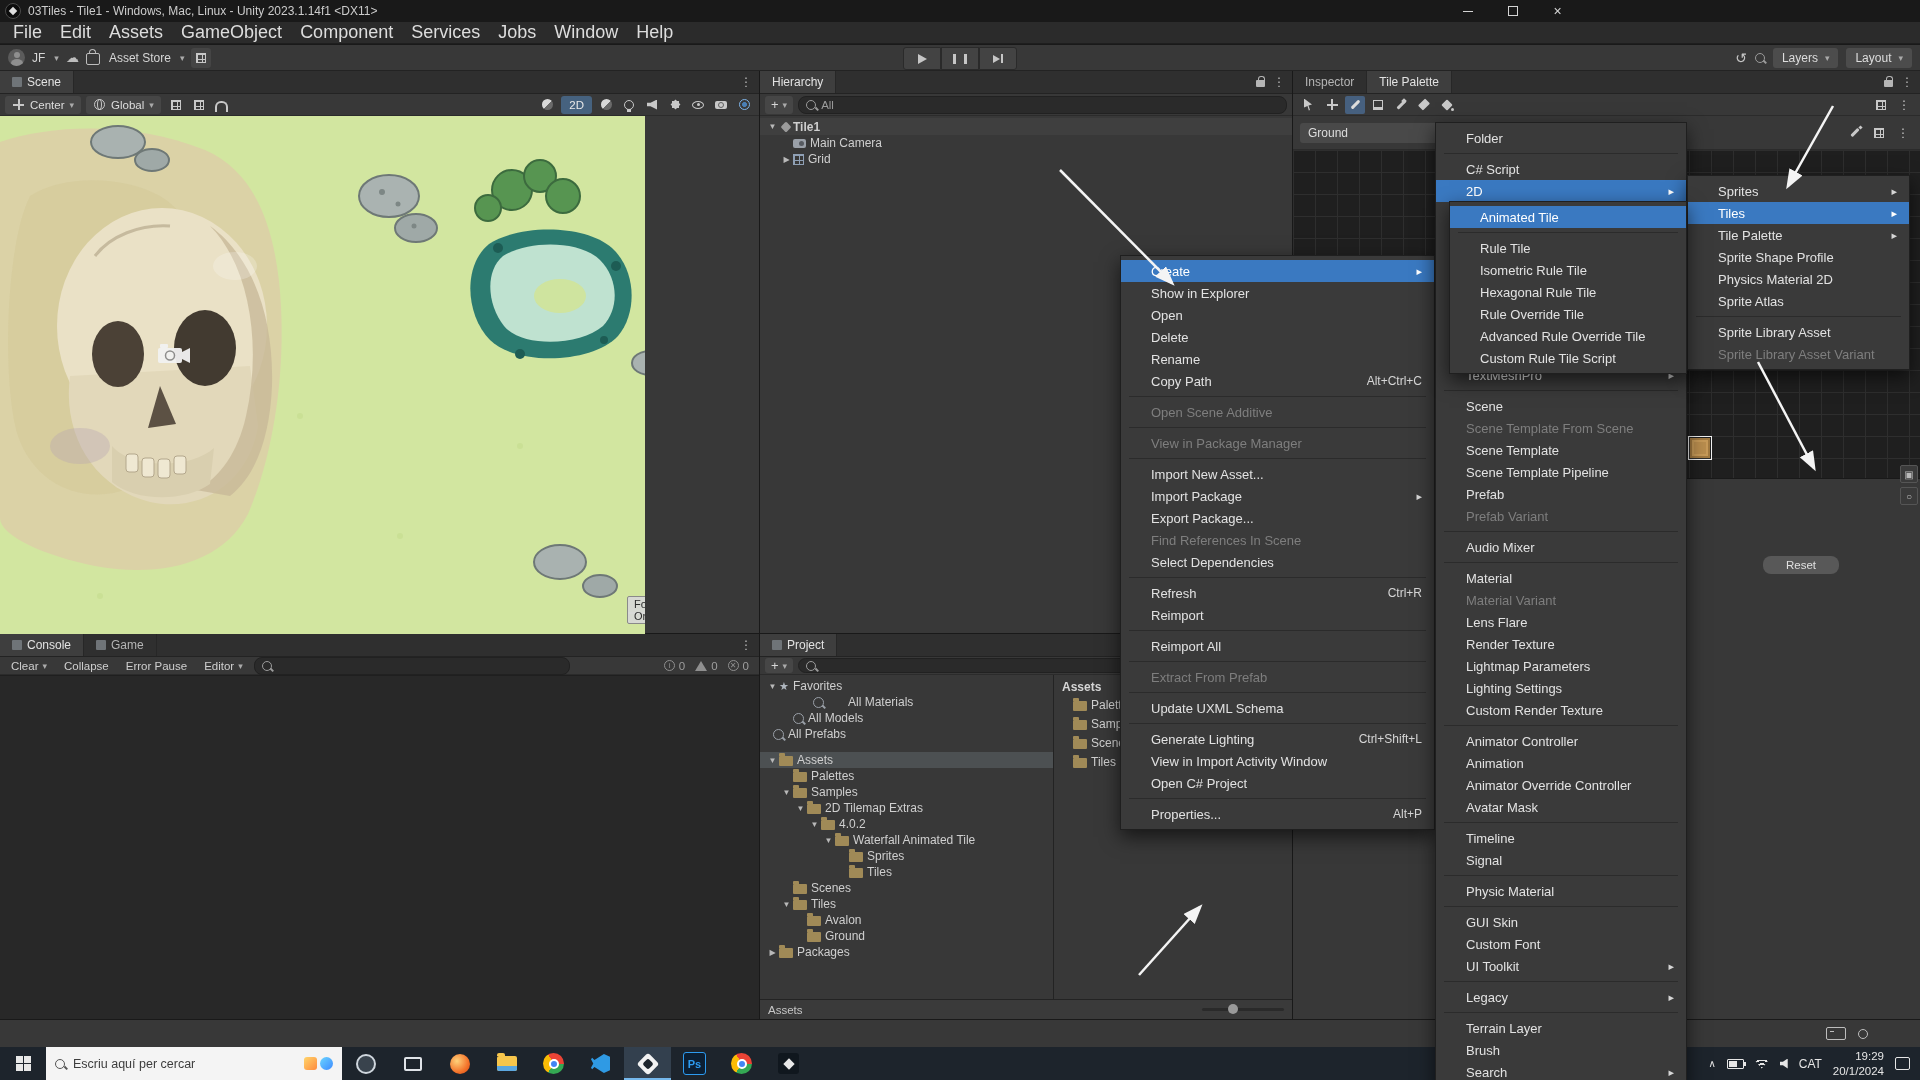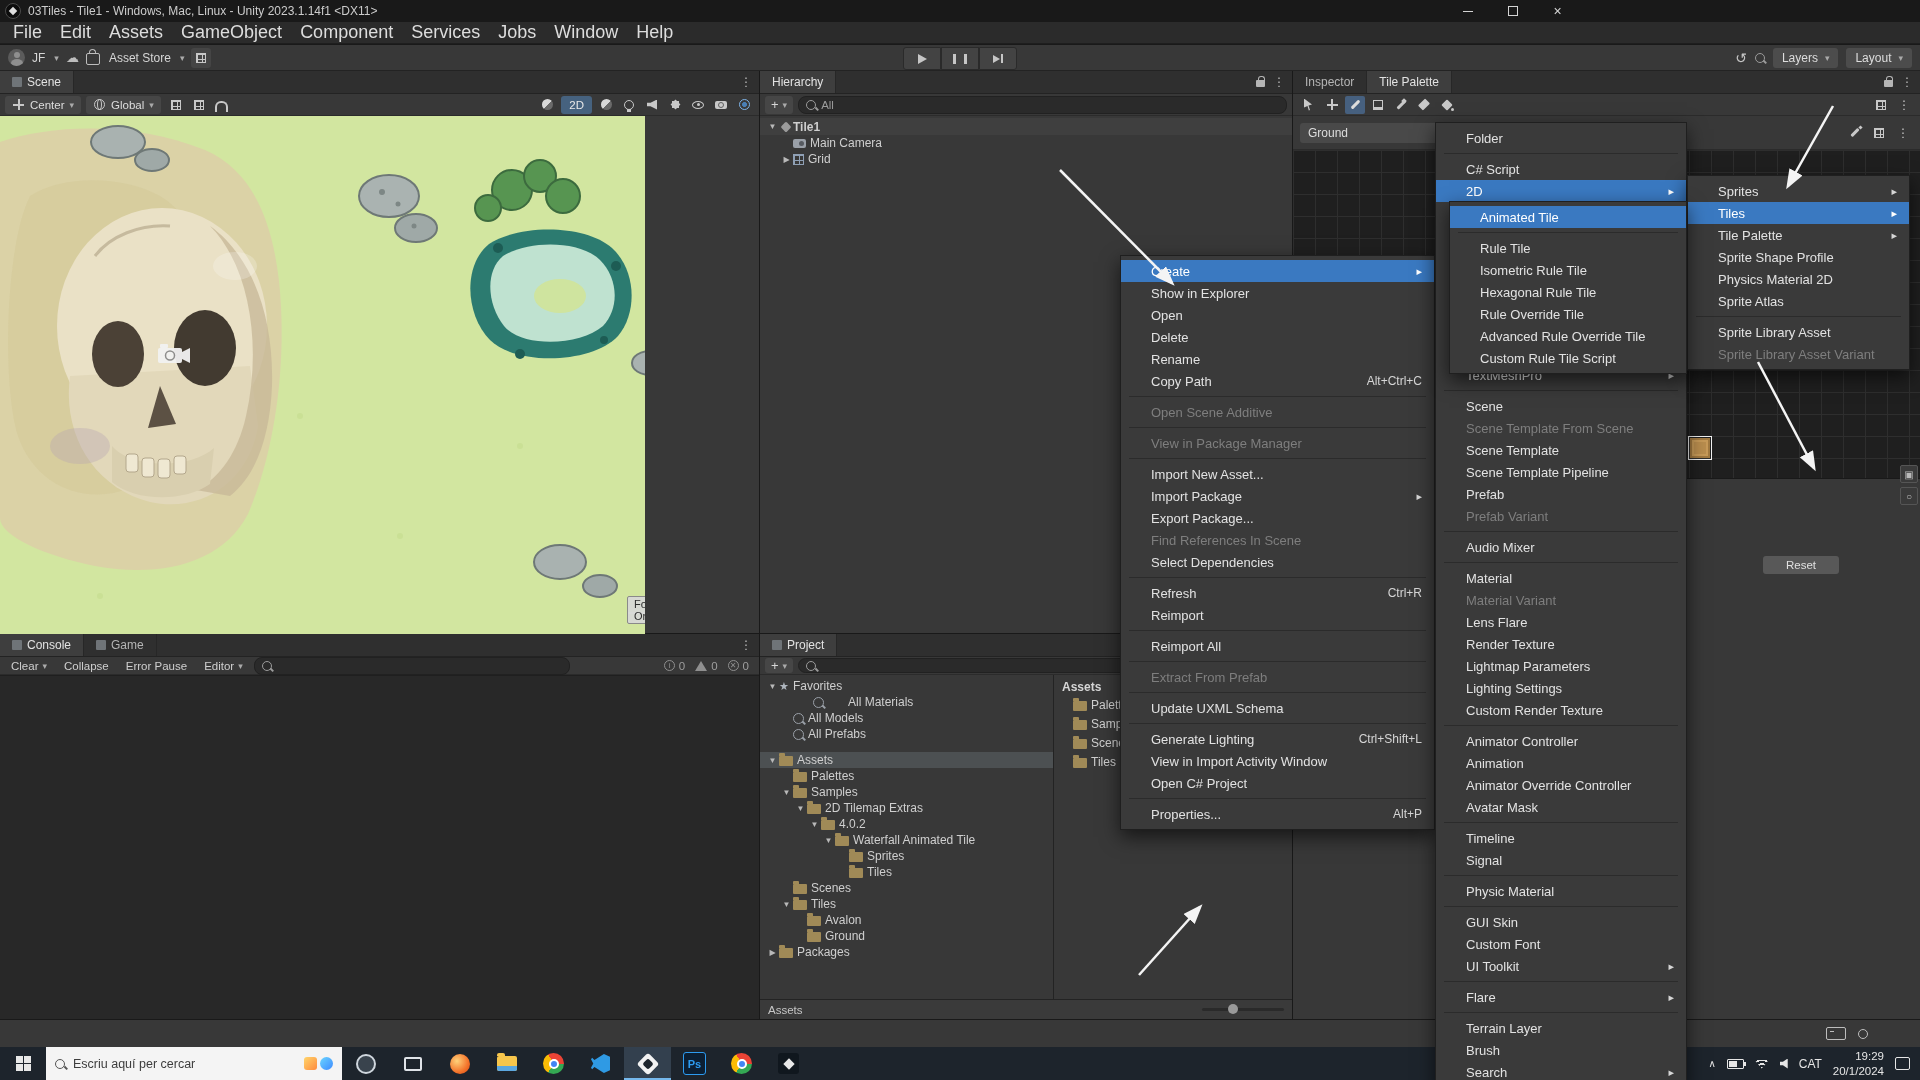--- a/index.html
+++ b/index.html
@@ -143,21 +143,21 @@
   #tp-tools{height:22px;background:#383838;border-bottom:1px solid #2b2b2b;display:flex;align-items:center;padding:0 6px;gap:4px;box-sizing:border-box;}
   #tp-palrow{height:34px;display:flex;align-items:center;gap:8px;padding:0 7px;border-bottom:1px solid #2b2b2b;box-sizing:border-box;}
   .pal-drop{width:150px;height:20px;background:#494949;border-radius:3px;display:flex;align-items:center;padding:0 8px;gap:6px;font-size:12px;color:#dddddd;box-sizing:border-box;}
   .pal-drop .cr{margin-left:auto;}
   #tp-grid{position:absolute;left:0;top:79px;width:627px;height:328px;background:#1f1f1f;border-bottom:1px solid #191919;
     background-image:linear-gradient(#2e2e2e 1px,transparent 1px),linear-gradient(90deg,#2e2e2e 1px,transparent 1px);background-size:22px 22px;}
   #tp-tile{position:absolute;left:397px;top:288px;width:20px;height:20px;background:#b98d4e;box-shadow:inset 0 0 0 2px #a17940,inset 0 0 0 4px #c79a58;}
   #tp-selbox{position:absolute;left:395px;top:286px;width:24px;height:24px;border:1.5px solid #f0f0f0;box-sizing:border-box;}
   #tp-side{position:absolute;right:2px;top:315px;display:flex;flex-direction:column;gap:4px;}
   #tp-side .mini{width:16px;height:16px;background:#3a3a3a;border:1px solid #555;border-radius:2px;color:#b9b9b9;font-size:10px;display:flex;align-items:center;justify-content:center;}
-  #tp-reset{position:absolute;left:470px;top:485px;width:76px;height:18px;background:#585858;border-radius:3px;display:flex;align-items:center;justify-content:center;font-size:11.5px;color:#e0e0e0;}
+  #tp-reset{position:absolute;left:470px;top:485px;width:76px;height:18px;background:#585858;border-radius:8px;display:flex;align-items:center;justify-content:center;font-size:11.5px;color:#e0e0e0;}
   
   #statusbar{position:absolute;left:0;top:1019px;width:1920px;height:28px;background:#383838;border-top:1px solid #191919;box-sizing:border-box;}
   #statusbar .sticons{position:absolute;right:52px;top:7px;display:flex;gap:12px;align-items:center;}
   .st-kbd{width:18px;height:11px;border:1px solid #bdbdbd;border-radius:2px;
     background:linear-gradient(#bdbdbd 1px,transparent 1px) 3px 3px/4px 3px no-repeat;}
   .st-dot{width:10px;height:10px;border:1.5px solid #bdbdbd;border-radius:50%;box-sizing:border-box;}
   
   .menu{position:absolute;background:#3a3a3a;border:1px solid #1f1f1f;box-shadow:0 7px 18px rgba(0,0,0,.6);padding:4px 0;font-size:13px;box-sizing:border-box;}
   .mitem{height:22px;display:flex;align-items:center;padding:0 12px 0 30px;color:#e2e2e2;gap:18px;}
   .mlab{flex:1;white-space:nowrap;}
@@ -528,21 +528,21 @@
           <div class="trow" style="padding-left: 20px; gap: 20px;">
             <span class="texp"></span>
             <span class="ticon ic-search"></span>
             <span class="tlab">All Materials</span>
           </div>
           <div class="trow" style="padding-left: 20px;">
             <span class="texp"></span>
             <span class="ticon ic-search"></span>
             <span class="tlab">All Models</span>
           </div>
-          <div class="trow" style="padding-left: 20px;">
+          <div class="trow" style="">
             <span class="texp"></span>
             <span class="ticon ic-search"></span>
             <span class="tlab">All Prefabs</span>
           </div>
           <div class="tgap"></div>
           <div class="trow sel" style="padding-left: 6px;">
             <span class="texp">▼</span>
             <span class="ticon ic-folder"></span>
             <span class="tlab">Assets</span>
           </div>
@@ -918,21 +918,21 @@
       <div class="mitem">
         <span class="mlab">Custom Font</span>
         <span class="mright"></span>
       </div>
       <div class="mitem">
         <span class="mlab">UI Toolkit</span>
         <span class="mright marr">▸</span>
       </div>
       <div class="msep"></div>
       <div class="mitem">
-        <span class="mlab">Flare</span>
+        <span class="mlab">Legacy</span>
         <span class="mright marr">▸</span>
       </div>
       <div class="msep"></div>
       <div class="mitem">
         <span class="mlab">Terrain Layer</span>
         <span class="mright"></span>
       </div>
       <div class="mitem">
         <span class="mlab">Brush</span>
         <span class="mright"></span>

